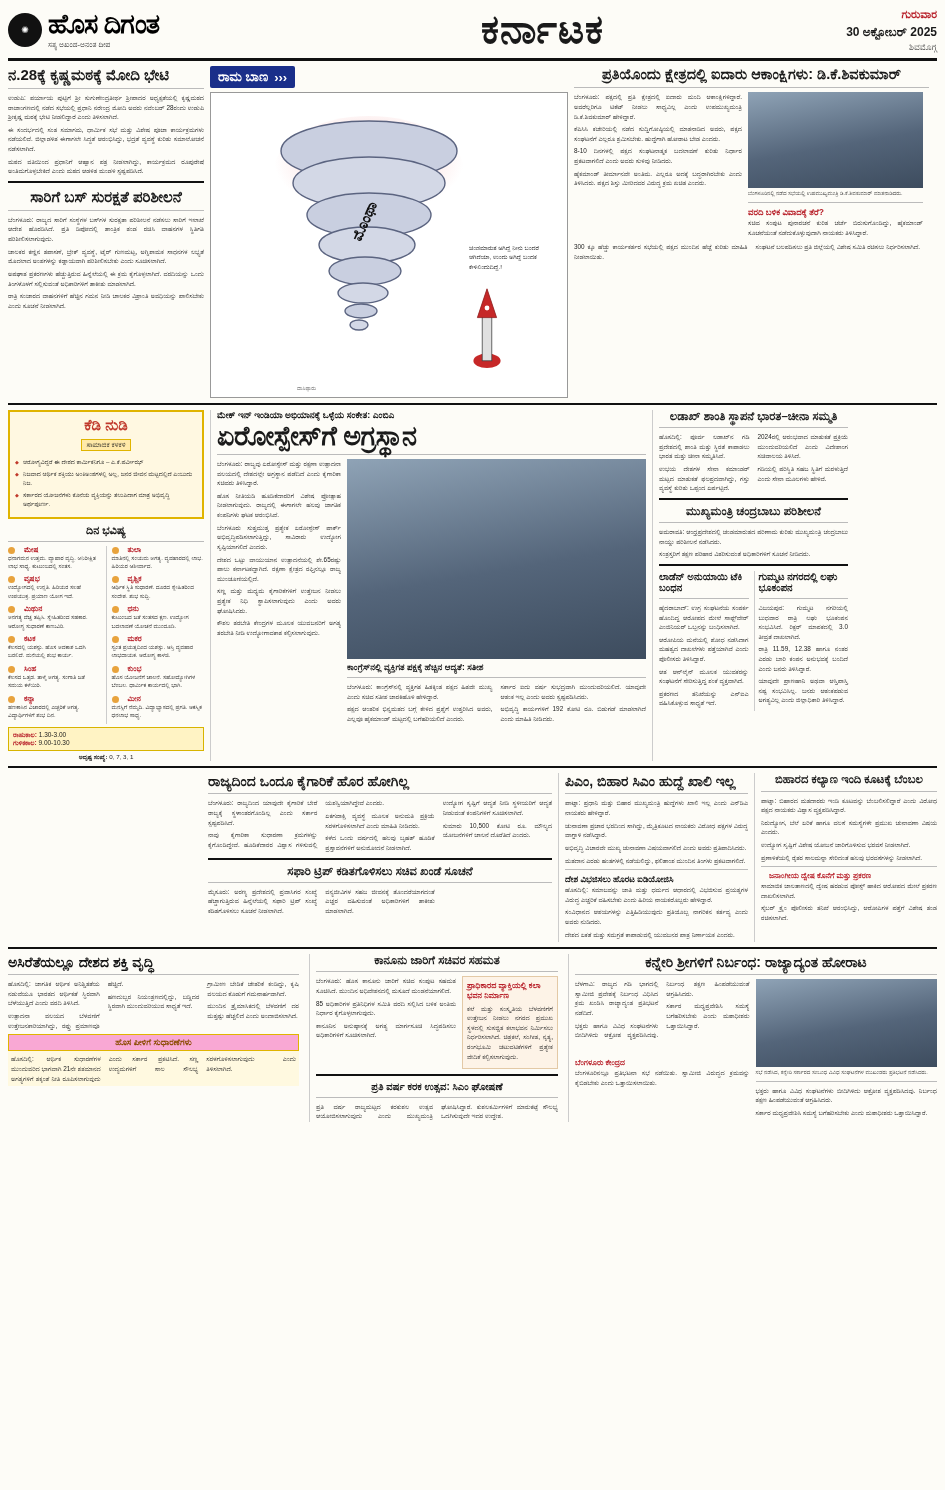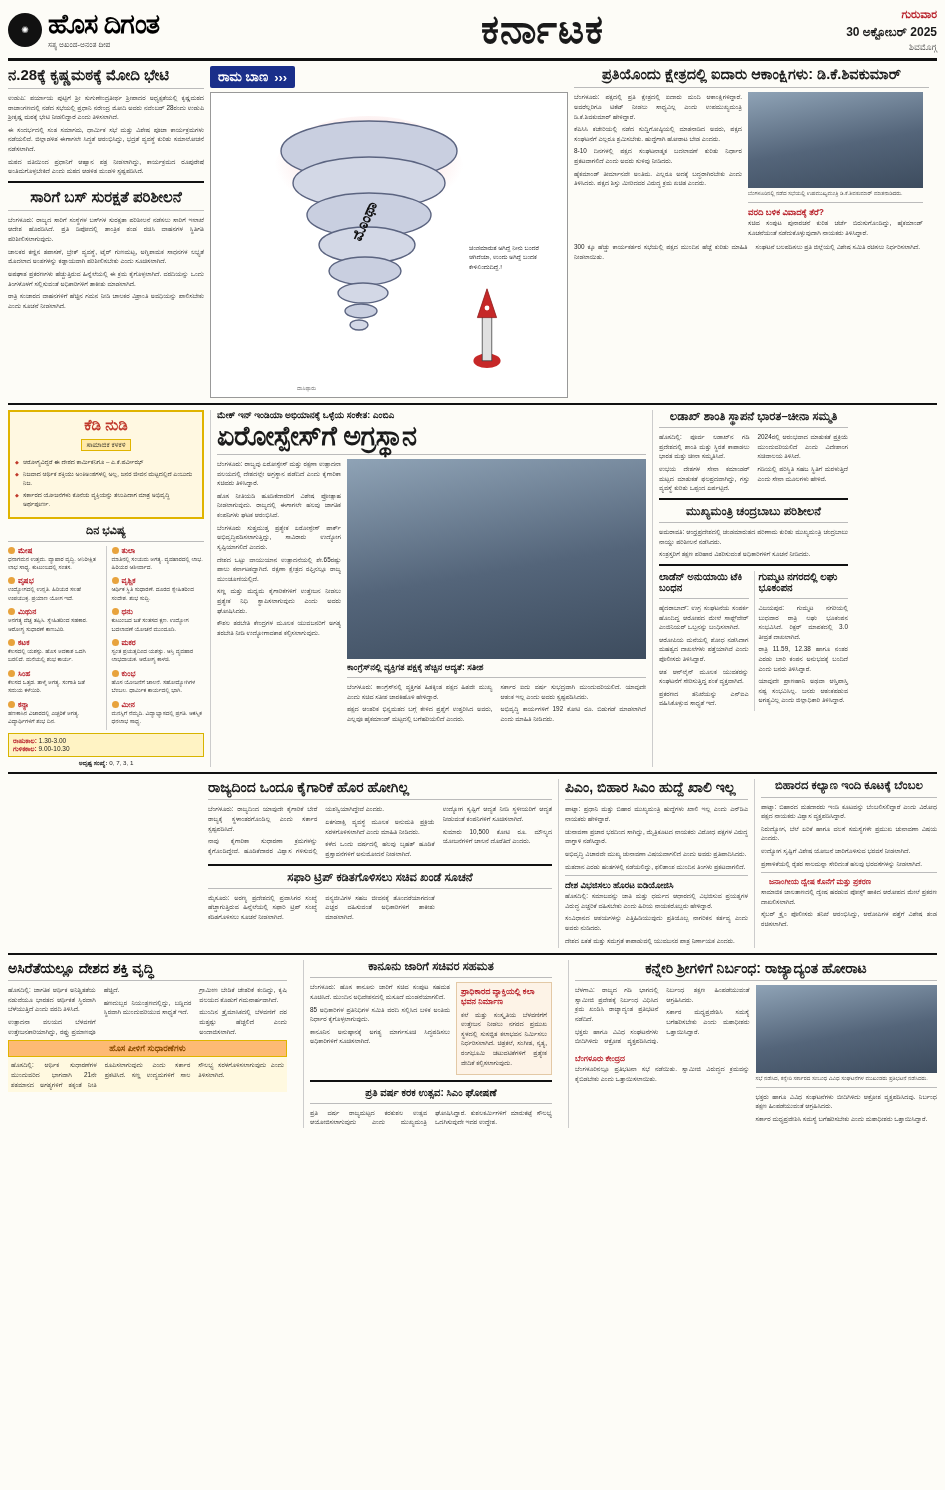--- a/index.html
+++ b/index.html
@@ -56,41 +56,41 @@
   .kedi-title { text-align:center; color:#c0392b; font-weight:bold; font-size:15px; line-height:1.05;}
   .kedi-sub { text-align:center; font-size:7px; background:#ffe9a8; border:1px solid #e0b400;
               display:inline-block; padding:1px 4px; margin:3px auto; }
   .kedi li { font-size:6.2px; line-height:1.45; margin-bottom:3px; list-style:none; position:relative; padding-left:8px;}
   .kedi li:before { content:"◆"; color:#c0392b; position:absolute; left:0; font-size:5px; top:1px;}
 
   .horo-title { text-align:center; font-weight:bold; font-size:11px; color:#111; margin:5px 0 3px;}
   .horo-grid { display:flex; gap:5px; }
   .horo-col { flex:1; }
   .horo-item { margin-bottom:5px; }
-  .horo-name { font-size:7.4px; font-weight:bold; color:#b8202a; padding-left:10px; position:relative;}
+  .horo-name { font-size:7.4px; font-weight:bold; color:#b8202a; padding-left:16px; position:relative;font-family:Liberation Mono, monospace;}
   .horo-name:before { content:""; position:absolute; left:0; top:1px; width:7px; height:7px;
                       border-radius:50%; background:#e8a33d; }
   .horo-text { font-size:5.8px; line-height:1.45; color:#222; }
   .timebox { background:#fff3c4; border:1px solid #d8b400; font-size:6.5px; padding:3px 4px; margin-top:3px;}
   .timebox b { color:#b8202a; }
 
   .bigdeck { font-size:9px; font-weight:bold; color:#111; line-height:1.3; }
   .megahead { font-size:27px; font-weight:bold; letter-spacing:-0.5px; line-height:1.05; }
 
   .boxtint { background:#fdf3e7; border:1px solid #e3c9a6; padding:4px; }
 
   .section-head { font-size:14px; font-weight:bold; line-height:1.15; }
   .section-head-sm { font-size:11.5px; font-weight:bold; line-height:1.15; }
 
   .cols2 { column-count:2; column-gap:8px; }
   .cols3 { column-count:3; column-gap:8px; }
 
-  .bottomzone { display:flex; gap:16px; margin-top:5px; }
-
-  .yellowbar { background:#fdba74; border:1px solid #e0b400; font-size:8.5px; font-weight:bold;
+  .bottomzone { display:flex; gap:10px; margin-top:5px; }
+
+  .yellowbar { background:#f9a8d4; border:1px solid #e0b400; font-size:8.5px; font-weight:bold;
                text-align:center; padding:2px; color:#8a4b00; }
 </style>
 </head>
 <body>
 
 <div class="page">
 
   <div class="masthead">
     <div class="logo-wrap">
       <div class="logo-badge">✺</div>
@@ -470,21 +470,21 @@
       <div style="padding-left:6px;">
         <div class="section-head" style="text-align:center;">ಕನ್ನೇರಿ ಶ್ರೀಗಳಿಗೆ ನಿರ್ಬಂಧ: ರಾಜ್ಯಾದ್ಯಂತ ಹೋರಾಟ</div>
         <div class="rule"></div>
         <div style="display:flex; gap:6px;">
           <div style="width:175px;">
             <div class="kn cols2">
               <p>ಬೆಳಗಾವಿ: ರಾಜ್ಯದ ಗಡಿ ಭಾಗದಲ್ಲಿ ಸ್ವಾಮೀಜಿ ಪ್ರವೇಶಕ್ಕೆ ನಿರ್ಬಂಧ ವಿಧಿಸಿದ ಕ್ರಮ ಖಂಡಿಸಿ ರಾಜ್ಯಾದ್ಯಂತ ಪ್ರತಿಭಟನೆ ನಡೆದಿದೆ.</p>
               <p>ಭಕ್ತರು ಹಾಗೂ ವಿವಿಧ ಸಂಘಟನೆಗಳು ಬೀದಿಗಿಳಿದು ಆಕ್ರೋಶ ವ್ಯಕ್ತಪಡಿಸಿದವು. ನಿರ್ಬಂಧ ತಕ್ಷಣ ಹಿಂಪಡೆಯುವಂತೆ ಆಗ್ರಹಿಸಿದರು.</p>
               <p>ಸರ್ಕಾರ ಮಧ್ಯಪ್ರವೇಶಿಸಿ ಸಮಸ್ಯೆ ಬಗೆಹರಿಸಬೇಕು ಎಂದು ಮಠಾಧೀಶರು ಒತ್ತಾಯಿಸಿದ್ದಾರೆ.</p>
             </div>
-            <div style="font-size:7.6px; font-weight:bold; color:#b8202a; margin-top:8px;">ಬೆಂಗಳೂರು ಕೇಂದ್ರದ</div>
+            <div style="font-size:7.6px; font-weight:bold; color:#b8202a; margin-top:18px;">ಬೆಂಗಳೂರು ಕೇಂದ್ರದ</div>
             <div class="kn">
               <p>ಬೆಂಗಳೂರಿನಲ್ಲೂ ಪ್ರತಿಭಟನಾ ಸಭೆ ನಡೆಯಿತು. ಸ್ವಾಮೀಜಿ ವಿರುದ್ಧದ ಕ್ರಮವನ್ನು ಕೈಬಿಡಬೇಕು ಎಂದು ಒತ್ತಾಯಿಸಲಾಯಿತು.</p>
             </div>
           </div>
           <div style="width:182px;">
             <div class="photo people" style="height:88px;"></div>
             <div class="cap">ಸಭೆ ನಡೆಸಿದ, ಕನ್ನೇರಿ ಸರ್ಕಾರದ ಸಂಬಂಧ ವಿವಿಧ ಸಂಘಟನೆಗಳ ಮುಖಂಡರು ಪ್ರತಿಭಟನೆ ನಡೆಸಿದರು.</div>
             <div class="rule"></div>
             <div class="kn">
               <p>ಭಕ್ತರು ಹಾಗೂ ವಿವಿಧ ಸಂಘಟನೆಗಳು ಬೀದಿಗಿಳಿದು ಆಕ್ರೋಶ ವ್ಯಕ್ತಪಡಿಸಿದವು. ನಿರ್ಬಂಧ ತಕ್ಷಣ ಹಿಂಪಡೆಯುವಂತೆ ಆಗ್ರಹಿಸಿದರು.</p>

